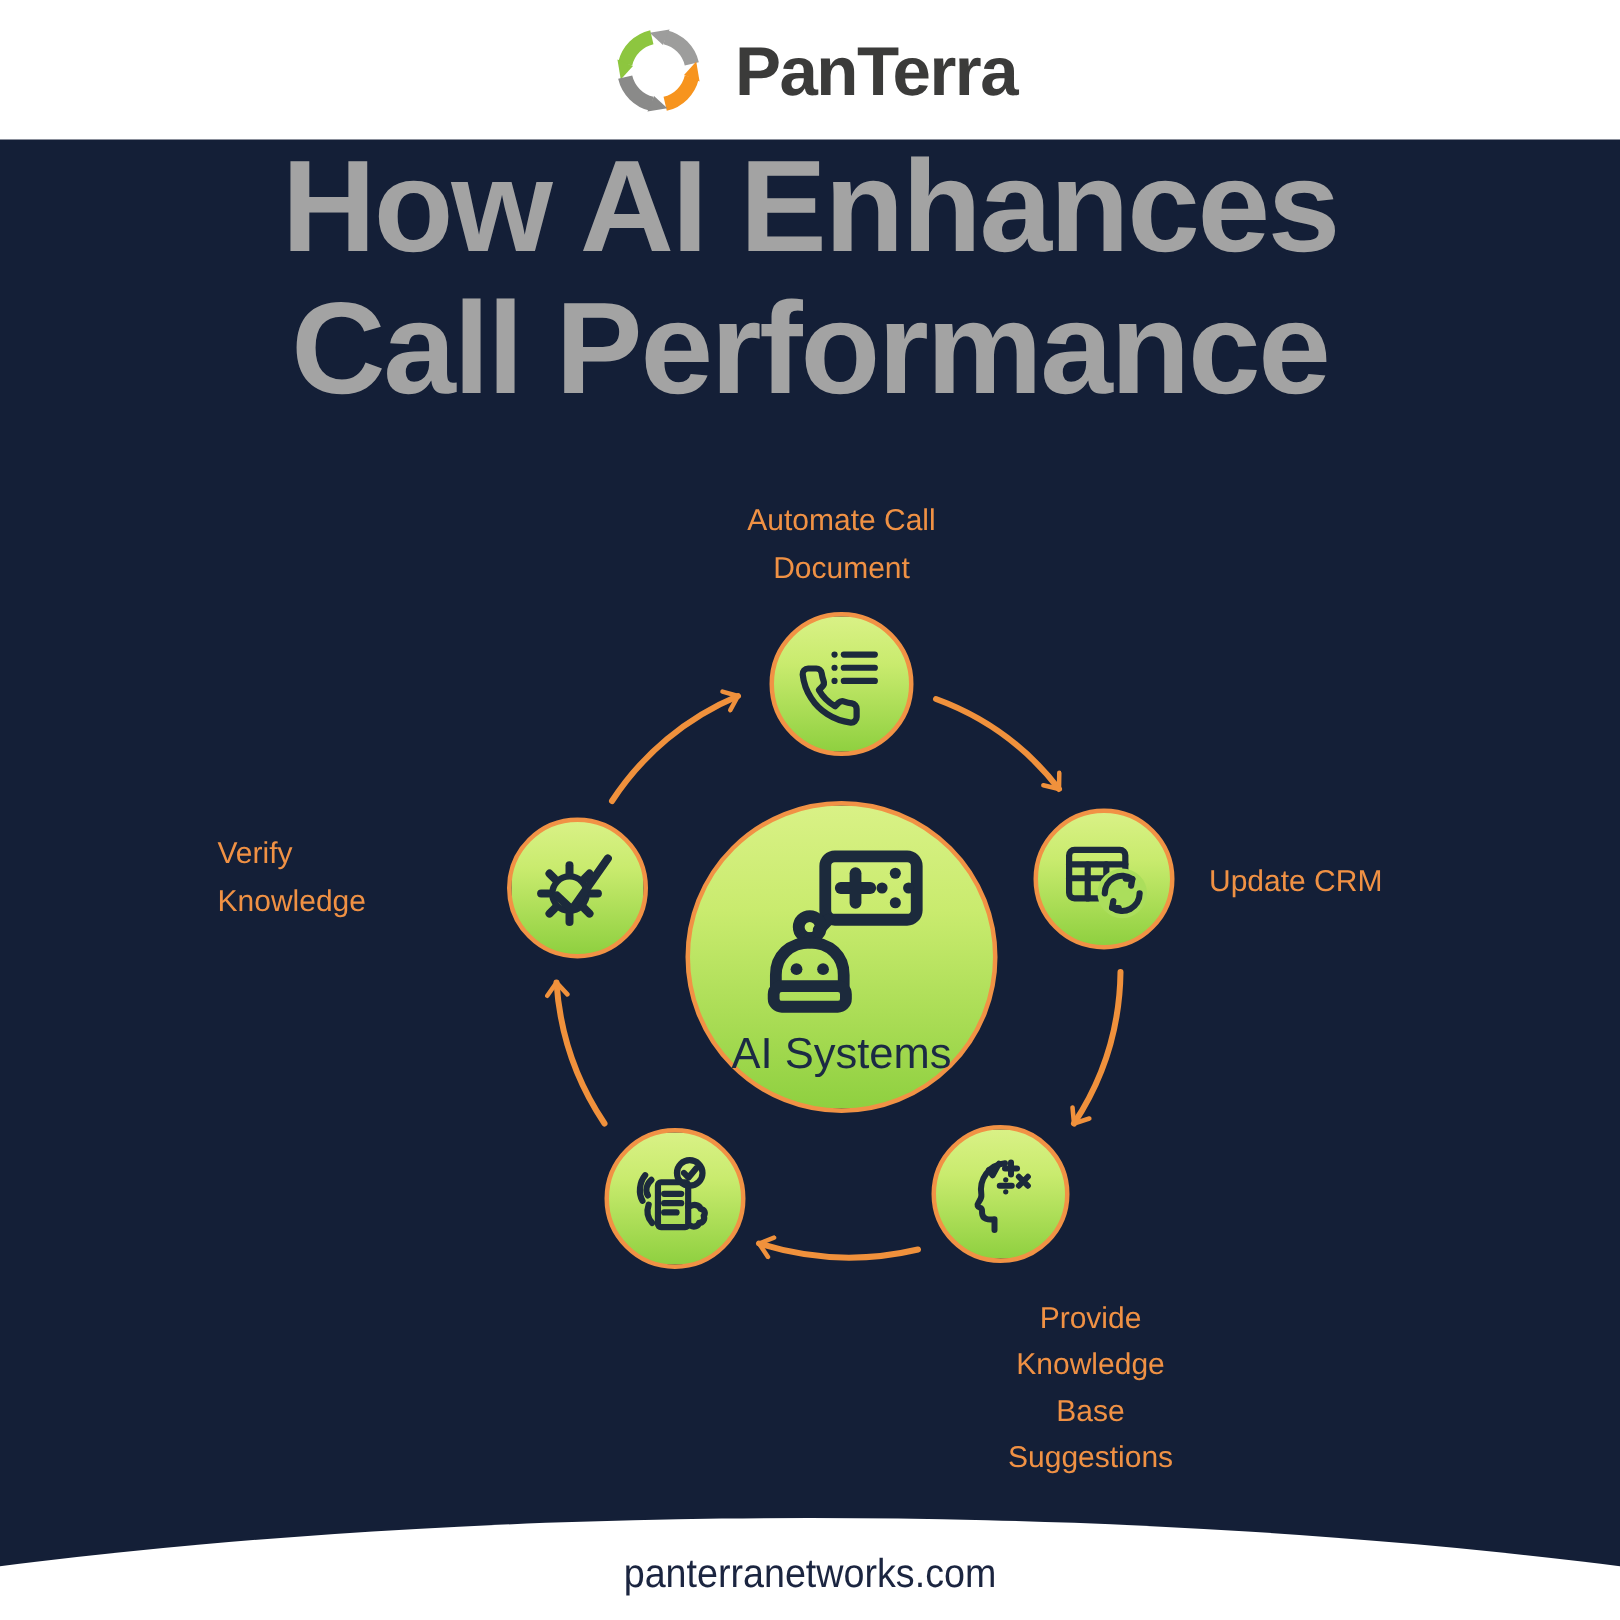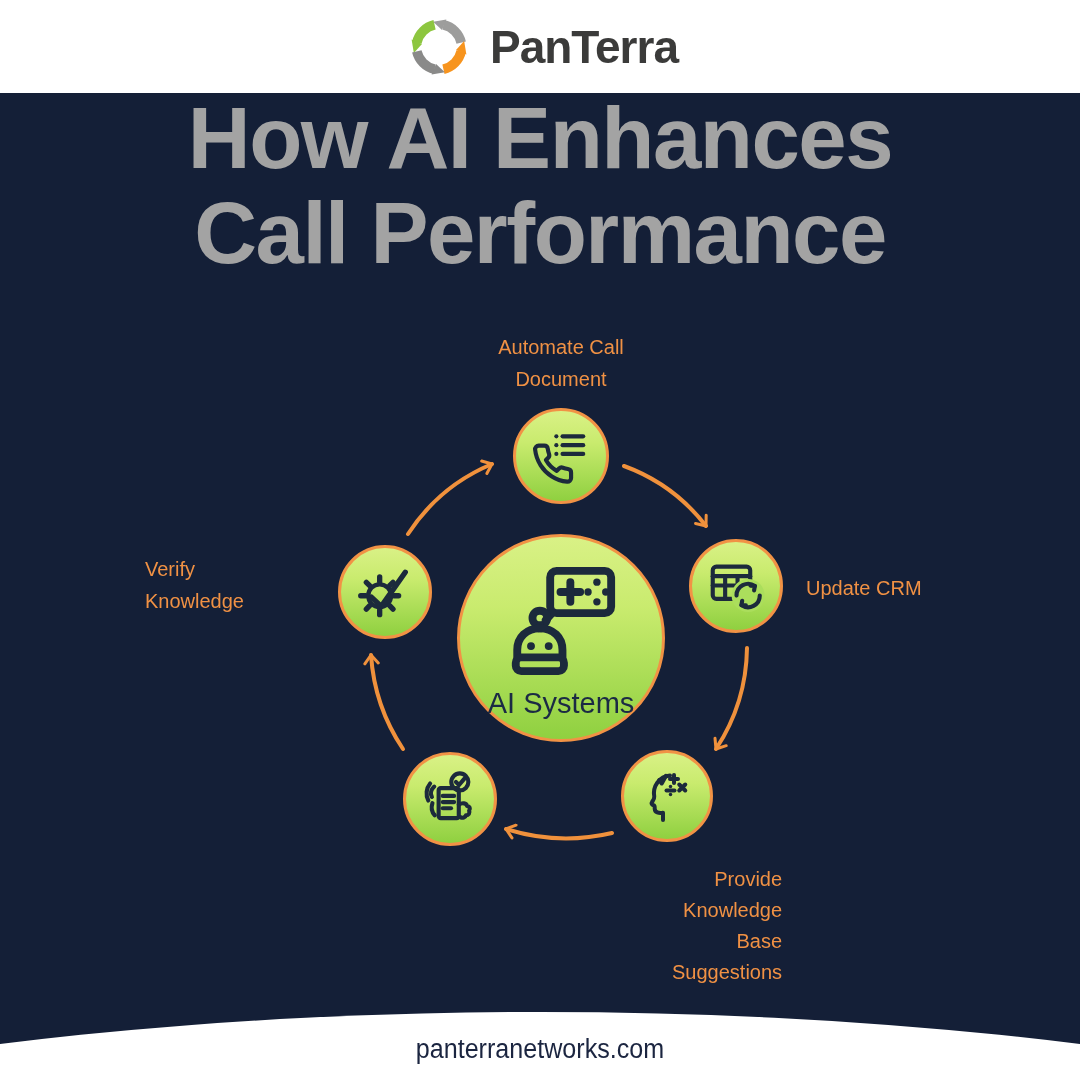--- a/index.html
+++ b/index.html
@@ -26,21 +26,21 @@
   .node--document{left:403px;top:752px;width:94px;height:94px;}
   .node--verify{left:338px;top:545px;width:94px;height:94px;}
   .icon{stroke:#1C2A3C;fill:none;stroke-width:1.6;stroke-linecap:round;stroke-linejoin:round;}
   .icon .fill{fill:#1C2A3C;stroke:none;}
   .icon .halo{fill:#ABDE5C;stroke:none;}
   .center-label{color:#1B2A44;font-size:29px;margin-top:6px;}
   .label{position:absolute;color:#F09144;font-size:20px;line-height:32px;font-weight:500;}
   .label div{white-space:nowrap;}
   .label--automate{left:391px;top:331px;width:340px;text-align:center;}
   .label--update{left:806px;top:572px;text-align:center;}
-  .label--knowledge{left:672px;top:864px;text-align:right;line-height:31px;}
+  .label--knowledge{left:672px;top:864px;text-align:center;line-height:31px;}
   .label--document{left:275px;top:864px;width:220px;text-align:center;}
   .label--verify{left:145px;top:553px;width:170px;text-align:left;}
   
   .footer-curve{position:absolute;left:-660px;top:1012px;width:2400px;height:600px;
                 background:#FFFFFF;border-radius:50%;}
   .footer-text{position:absolute;left:0;top:1034px;width:1080px;text-align:center;
                color:#1B2540;font-size:27px;transform:scaleX(0.93);}
 </style>
 </head>
 <body>

